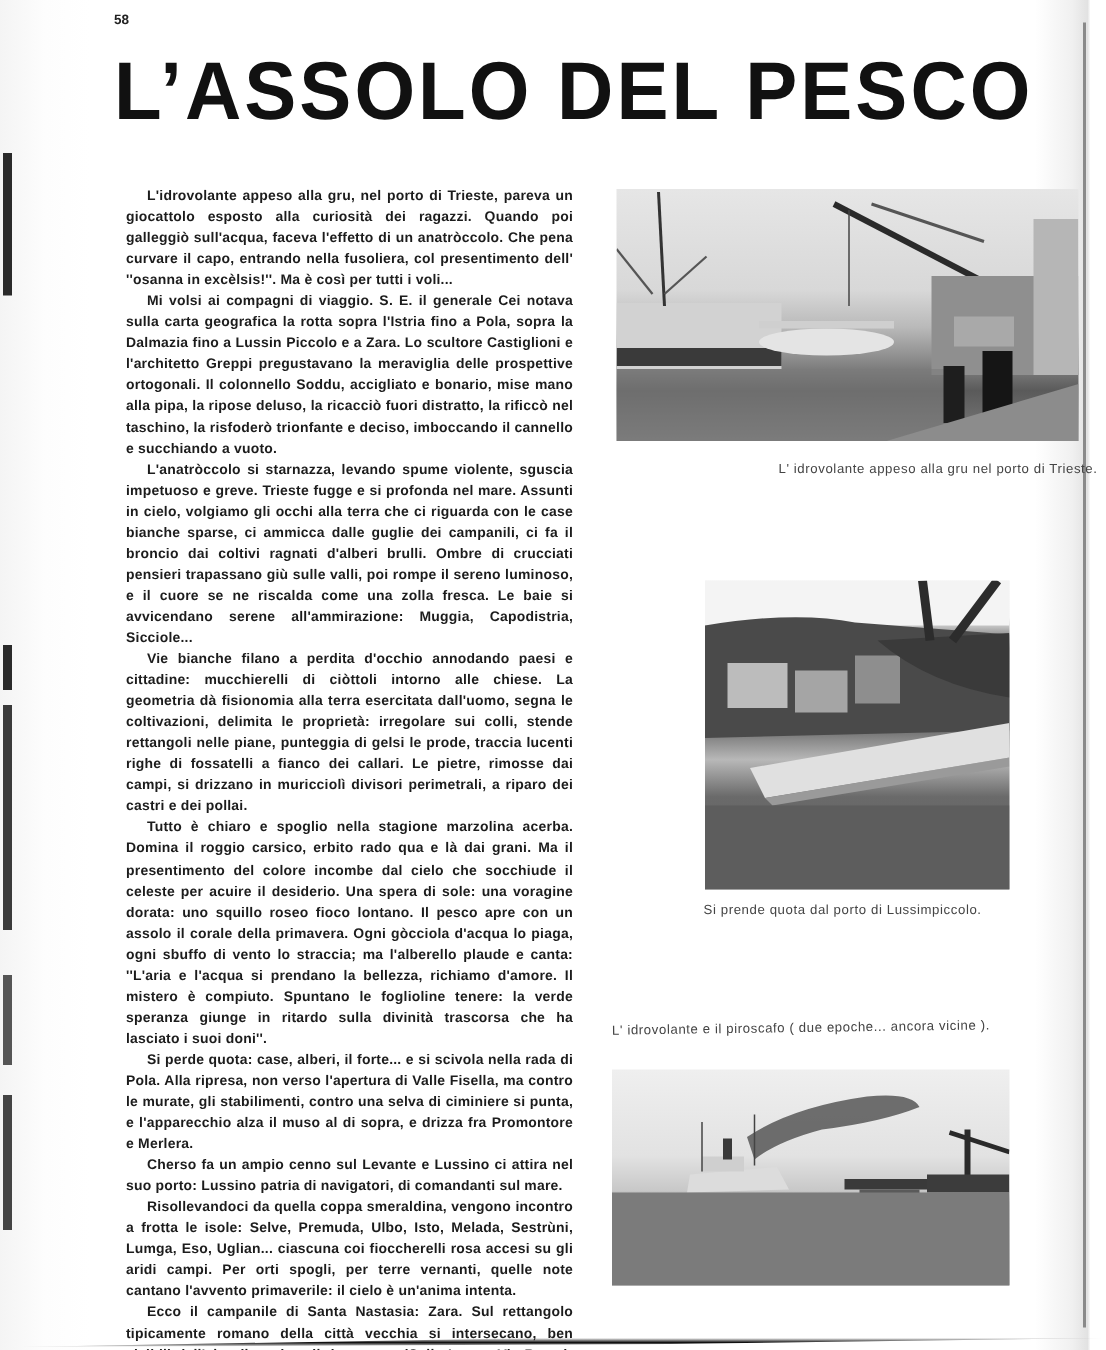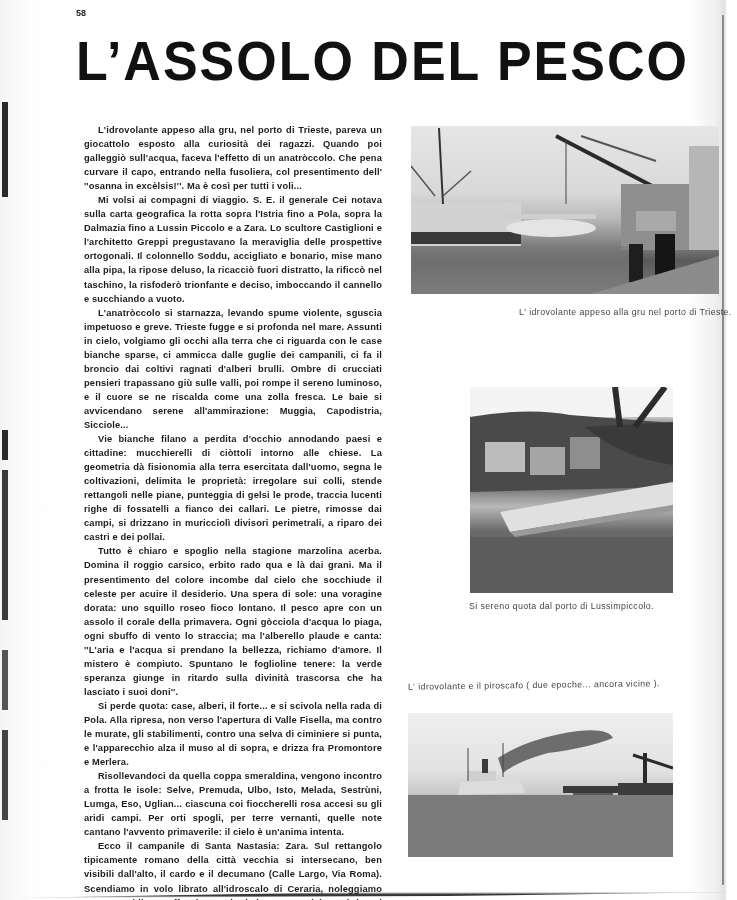--- a/index.html
+++ b/index.html
@@ -71,20 +71,21 @@
   <div class="page-number">58</div>
   <h1 class="title" style="margin:0;">L’ASSOLO DEL PESCO</h1>
 
   <div class="body-col">
     <p>L'idrovolante appeso alla gru, nel porto di Trieste, pareva un giocattolo esposto alla curiosità dei ragazzi. Quando poi galleggiò sull'acqua, faceva l'effetto di un anatròccolo. Che pena curvare il capo, entrando nella fusoliera, col presentimento dell' ''osanna in excèlsis!''. Ma è così per tutti i voli...</p>
     <p>Mi volsi ai compagni di viaggio. S. E. il generale Cei notava sulla carta geografica la rotta sopra l'Istria fino a Pola, sopra la Dalmazia fino a Lussin Piccolo e a Zara. Lo scultore Castiglioni e l'architetto Greppi pregustavano la meraviglia delle prospettive ortogonali. Il colonnello Soddu, accigliato e bonario, mise mano alla pipa, la ripose deluso, la ricacciò fuori distratto, la rificcò nel taschino, la risfoderò trionfante e deciso, imboccando il cannello e succhiando a vuoto.</p>
     <p>L'anatròccolo si starnazza, levando spume violente, sguscia impetuoso e greve. Trieste fugge e si profonda nel mare. Assunti in cielo, volgiamo gli occhi alla terra che ci riguarda con le case bianche sparse, ci ammicca dalle guglie dei campanili, ci fa il broncio dai coltivi ragnati d'alberi brulli. Ombre di crucciati pensieri trapassano giù sulle valli, poi rompe il sereno luminoso, e il cuore se ne riscalda come una zolla fresca. Le baie si avvicendano serene all'ammirazione: Muggia, Capodistria, Sicciole...</p>
     <p>Vie bianche filano a perdita d'occhio annodando paesi e cittadine: mucchierelli di ciòttoli intorno alle chiese. La geometria dà fisionomia alla terra esercitata dall'uomo, segna le coltivazioni, delimita le proprietà: irregolare sui colli, stende rettangoli nelle piane, punteggia di gelsi le prode, traccia lucenti righe di fossatelli a fianco dei callari. Le pietre, rimosse dai campi, si drizzano in muricciolì divisori perimetrali, a riparo dei castri e dei pollai.</p>
     <p>Tutto è chiaro e spoglio nella stagione marzolina acerba. Domina il roggio carsico, erbito rado qua e là dai grani. Ma il presentimento del colore incombe dal cielo che socchiude il celeste per acuire il desiderio. Una spera di sole: una voragine dorata: uno squillo roseo fioco lontano. Il pesco apre con un assolo il corale della primavera. Ogni gòcciola d'acqua lo piaga, ogni sbuffo di vento lo straccia; ma l'alberello plaude e canta: ''L'aria e l'acqua si prendano la bellezza, richiamo d'amore. Il mistero è compiuto. Spuntano le foglioline tenere: la verde speranza giunge in ritardo sulla divinità trascorsa che ha lasciato i suoi doni''.</p>
     <p>Si perde quota: case, alberi, il forte... e si scivola nella rada di Pola. Alla ripresa, non verso l'apertura di Valle Fisella, ma contro le murate, gli stabilimenti, contro una selva di ciminiere si punta, e l'apparecchio alza il muso al di sopra, e drizza fra Promontore e Merlera.</p>
+    <p>Cherso fa un ampio cenno sul Levante e Lussino ci attira nel suo porto: Lussino patria di navigatori, di comandanti sul mare.</p>
     <p>Risollevandoci da quella coppa smeraldina, vengono incontro a frotta le isole: Selve, Premuda, Ulbo, Isto, Melada, Sestrùni, Lumga, Eso, Uglian... ciascuna coi fioccherelli rosa accesi su gli aridi campi. Per orti spogli, per terre vernanti, quelle note cantano l'avvento primaverile: il cielo è un'anima intenta.</p>
     <p>Ecco il campanile di Santa Nastasia: Zara. Sul rettangolo tipicamente romano della città vecchia si intersecano, ben visibili dall'alto, il cardo e il decumano (Calle Largo, Via Roma). Scendiamo in volo librato all'idroscalo di Ceraria, noleggiamo un'automobile e affrettiamo al cimitero per visitare i lavori dell'ossario di guerra.</p>
   </div>
 
   <div class="photo" id="photo1">
     <svg width="308" height="168" viewBox="0 0 308 168">
 
       <rect x="0" y="76" width="110" height="44" fill="#d2d2d2"></rect>
       <rect x="0" y="106" width="110" height="12" fill="#3a3a3a"></rect>
       <line x1="28" y1="2" x2="32" y2="78" stroke="#333" stroke-width="2"></line>
@@ -123,21 +124,21 @@
       <path d="M115 40 L203 35 L203 78 Q150 70 115 40 Z" fill="#3a3a3a"></path>
       <line x1="145" y1="0" x2="150" y2="40" stroke="#2c2c2c" stroke-width="6"></line>
       <line x1="195" y1="0" x2="165" y2="40" stroke="#2c2c2c" stroke-width="6"></line>
 
       <polygon points="30,125 203,95 203,118 40,145" fill="#e0e0e0"></polygon>
       <polygon points="40,145 203,118 203,124 45,150" fill="#9a9a9a"></polygon>
 
       <rect x="0" y="150" width="203" height="56" fill="#5d5d5d"></rect>
     </svg>
   </div>
-  <div class="caption" style="left:469px;top:601px;">Si sereno quota dal porto di Lussimpiccolo.</div>
+  <div class="caption" style="left:469px;top:601px;">Si prende quota dal porto di Lussimpiccolo.</div>
 
   <div class="caption" style="left:408px;top:680px;transform:rotate(-0.8deg);">L' idrovolante e il piroscafo ( due epoche... ancora vicine ).</div>
 
   <div class="photo" id="photo3">
     <svg width="265" height="144" viewBox="0 0 265 144">
 
       <path d="M90 45 Q120 25 170 18 Q200 15 205 25 Q180 35 140 40 Q110 48 95 60 Z" fill="#4e4e4e" opacity="0.8"></path>
 
       <polygon points="52,70 110,65 118,80 50,82" fill="#dcdcdc"></polygon>
       <rect x="60" y="58" width="28" height="10" fill="#cfcfcf"></rect>

